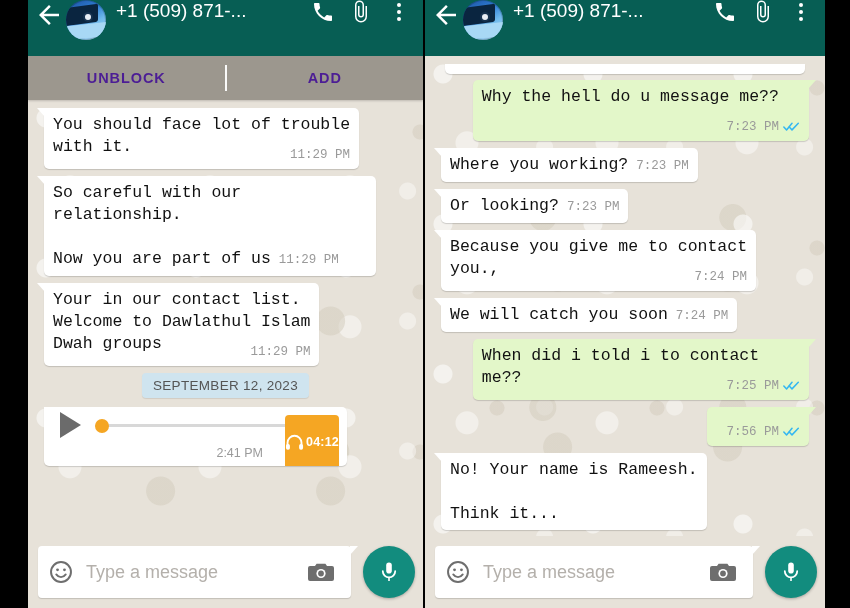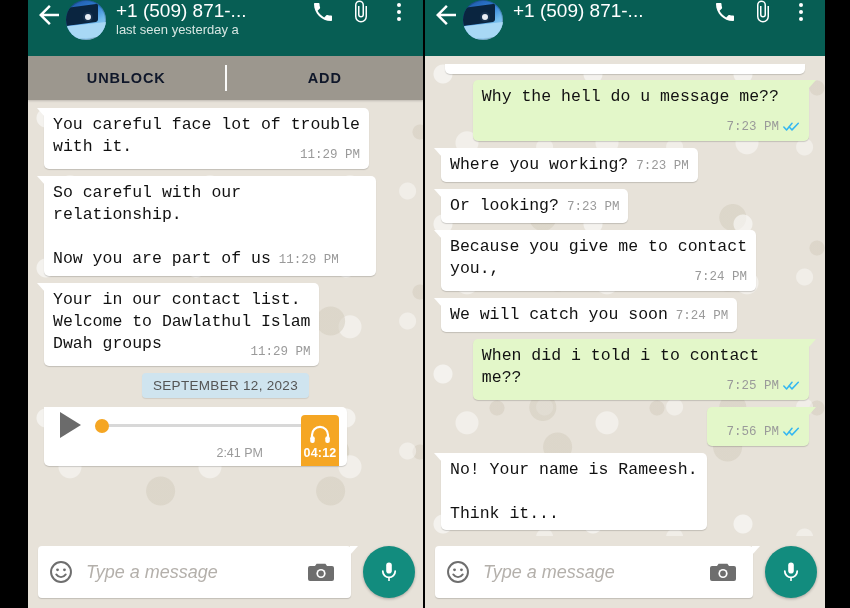--- a/index.html
+++ b/index.html
@@ -57,21 +57,21 @@
   .hdr-icons { display:flex; align-items:center; gap: 14px; padding-right: 4px; }
   .hdr-ic { width:24px; height:24px; position:relative; }
 
   
   .blockbar {
     position:relative; height:44px; background:#9c978e;
     display:flex; align-items:center; z-index:4;
     box-shadow: 0 1px 2px rgba(0,0,0,.18);
   }
   .blockbar .bb {
-    flex:1 1 0; text-align:center; color:#0f172a; font-size:14.5px;
+    flex:1 1 0; text-align:center; color:#4c1d95; font-size:14.5px;
     font-weight:700; letter-spacing:.9px;
   }
   .blockbar .bdiv { width:2px; height:26px; background:#ffffff; opacity:.95; }
 
   
   .chat {
     position:relative; flex:1 1 auto; padding: 8px 9px 0 9px;
     background-color:#e7e2d9;
     background-image:
       radial-gradient(circle at 12% 12%, rgba(255,255,255,.55) 0 9px, transparent 10px),
@@ -141,23 +141,23 @@
   .aud-top { display:flex; align-items:center; padding: 4px 0 0 16px; }
   .play-tri {
     width:0; height:0; border-style:solid; border-width: 13px 0 13px 21px;
     border-color: transparent transparent transparent #6b6b6b; flex:0 0 auto;
   }
   .seek { position:relative; flex:1 1 auto; margin: 0 14px 0 14px; height:14px; }
   .seek .track { position:absolute; top:6px; left:0; right:0; height:3px; background:#d8d8d8; border-radius:2px; }
   .seek .knob { position:absolute; top:1px; left:0; width:14px; height:14px; border-radius:50%; background:#f5a623; }
   .aud-time { text-align:right; font-size:12.5px; color:#9a9a9a; padding: 8px 84px 0 0; }
   .hp-badge {
-    position:absolute; right:8px; top:8px; width:38px; height:54px;
+    position:absolute; right:8px; top:8px; width:54px; height:54px;
     background:#f5a623; border-radius:4px; display:flex;
-    flex-direction:column; align-items:center; justify-content:center; gap:2px;
+    flex-direction:row; align-items:center; justify-content:center; gap:2px;
   }
   .hp-dur { color:#fff; font-size:12.5px; font-weight:700; letter-spacing:.2px; }
 
   
   .composer {
     position:relative; height: 72px; flex: 0 0 72px;
     display:flex; align-items:center; padding: 0 8px 0 10px;
     background-color:#e7e2d9;
     background-image: radial-gradient(circle at 20% 60%, rgba(255,255,255,.4) 0 10px, transparent 11px);
     background-size: 140px 140px;
@@ -167,21 +167,21 @@
     border-radius:4px; display:flex; align-items:center;
     padding: 0 10px 0 10px; box-shadow: 0 1px 1px rgba(0,0,0,.16);
     margin-right: 12px;
   }
   .inputpill::after {
     content:""; position:absolute; right:-7px; top:0;
     border-width: 0 0 9px 8px; border-style: solid;
     border-color: transparent transparent transparent #ffffff;
   }
   .emoji-ic { width:26px; height:26px; flex:0 0 26px; }
-  .ph { flex:1 1 auto; color:#b4b0ab; font-size:18px; margin-left:12px;font-style:italic; }
+  .ph { flex:1 1 auto; color:#b4b0ab; font-size:18px; margin-left:12px; }
   .cam-ic { width:28px; height:24px; flex:0 0 28px; margin-right:6px; }
   .micbtn {
     width:52px; height:52px; border-radius:50%; background:#128c7e;
     flex:0 0 52px; display:flex; align-items:center; justify-content:center;
     box-shadow: 0 1px 3px rgba(0,0,0,.28);
   }
 
   
   .cut-bubble {
     background:#fff; height:10px; border-bottom-left-radius:5px;
@@ -204,21 +204,20 @@
               <path d="M20 11H7.8l5.6-5.6L12 4l-8 8 8 8 1.4-1.4L7.8 13H20z" fill="#fff"></path>
             </svg>
         </div>
         <div class="avatar">
           <div class="flagdark"></div>
             <div class="flagsky"></div>
             <div class="seal"></div>
         </div>
         <div class="titles">
           <div class="ttl">+1 (509) 871-...</div>
-          <div class="sub">last seen yesterday a</div>
         </div>
         <div class="hdr-icons">
           <div class="hdr-ic">
             <svg width="24" height="24" viewBox="0 0 24 24">
                 <path d="M6.6 10.8c1.4 2.8 3.8 5.1 6.6 6.6l2.2-2.2c.3-.3.7-.4 1-.2 1.2.4 2.4.6 3.6.6.6 0 1 .4 1 1V20c0 .6-.4 1-1 1C10.6 21 3 13.4 3 4c0-.6.4-1 1-1h3.5c.6 0 1 .4 1 1 0 1.3.2 2.5.6 3.6.1.3 0 .7-.2 1l-2.3 2.2z" fill="#fff"></path>
               </svg>
           </div>
           <div class="hdr-ic">
             <svg width="24" height="24" viewBox="0 0 24 24">
                 <path d="M16.5 6v10.5a4.5 4.5 0 1 1-9 0V5a3 3 0 0 1 6 0v9.5a1.5 1.5 0 0 1-3 0V6H9v8.5a3 3 0 0 0 6 0V5a4.5 4.5 0 0 0-9 0v11.5a6 6 0 0 0 12 0V6h-1.5z" fill="#fff"></path>
@@ -235,21 +234,21 @@
       </div>
 
       <div class="blockbar">
         <div class="bb">UNBLOCK</div>
         <div class="bdiv"></div>
         <div class="bb">ADD</div>
       </div>
 
       <div class="chat" id="chat-left">
           <div class="row in">
-            <div class="bubble in clearfix"><span class="btext">You careful face lot of trouble
+            <div class="bubble in clearfix"><span class="btext">You should face lot of trouble
 with it.</span><span class="meta">
                 <span class="time">11:29 PM</span>
               </span></div>
           </div>
           <div class="row in">
             <div class="bubble in inline clearfix"><span class="btext">So careful with our relationship.
 
 Now you are part of us</span><span class="meta">
                 <span class="time">11:29 PM</span>
               </span></div>

